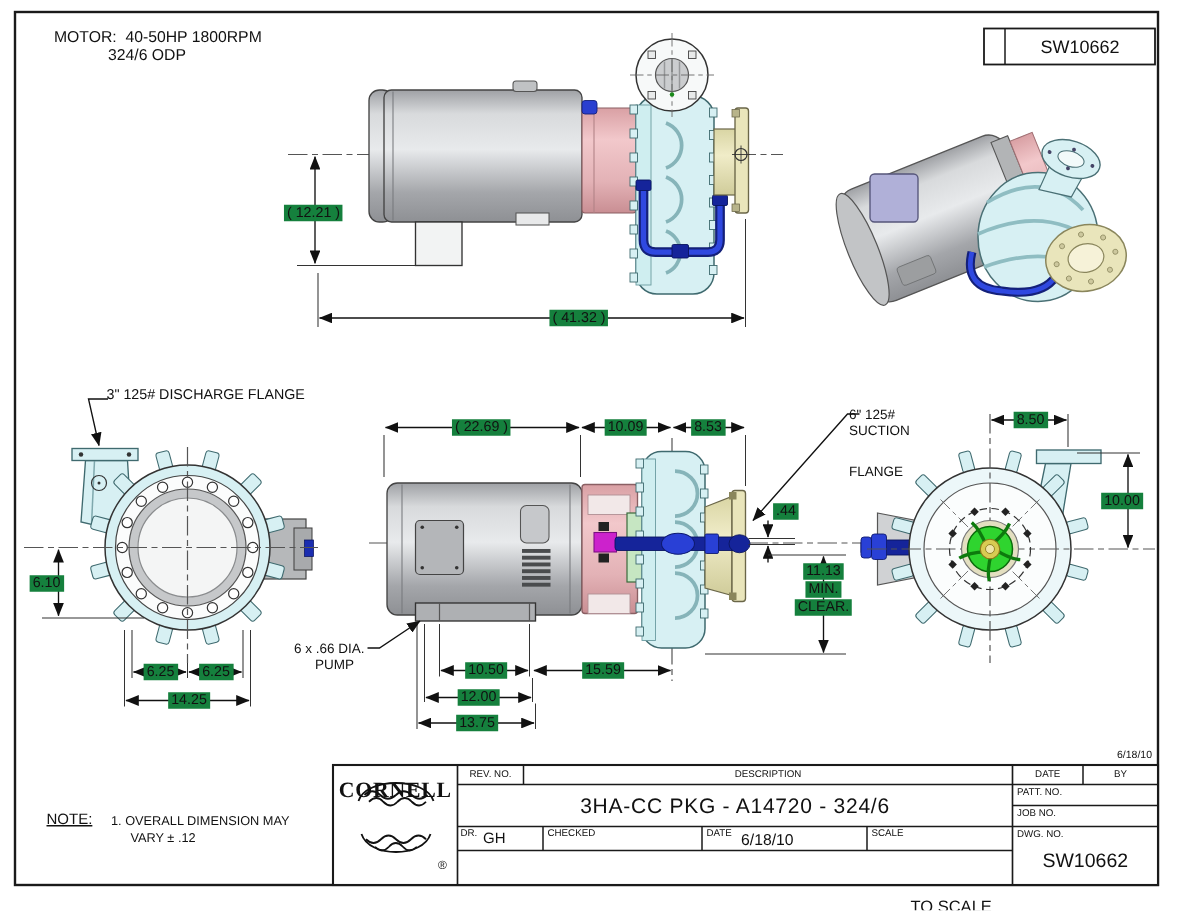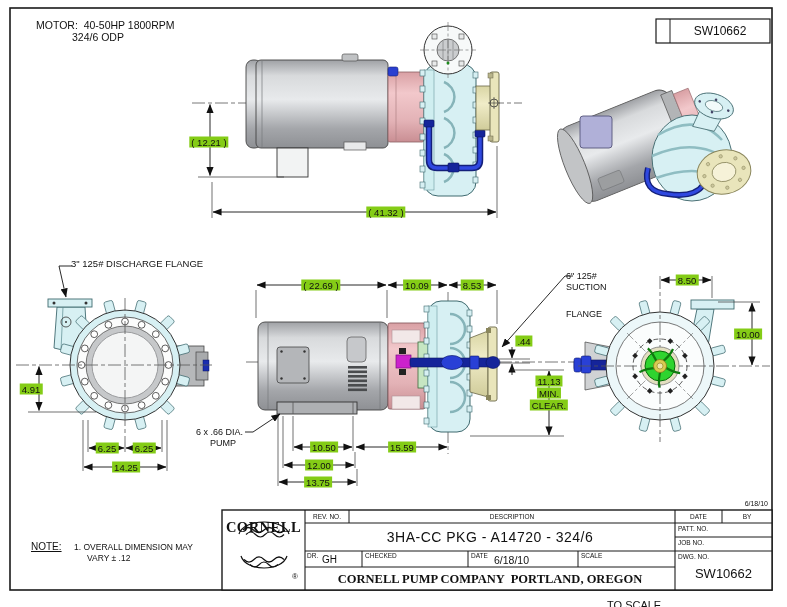--- a/index.html
+++ b/index.html
@@ -5,21 +5,21 @@
   html,body{margin:0;padding:0;background:#fff;}
   .sheet{position:relative;width:787px;height:607px;background:#fff;overflow:hidden;
          font-family:"Liberation Sans",sans-serif;color:#111;}
   svg{position:absolute;left:0;top:0;}
   .cl{stroke:#555;stroke-width:.8;fill:none;stroke-dasharray:13 3 4 3;}
   .clt{stroke:#666;stroke-width:.6;fill:none;stroke-dasharray:9 2.5 3 2.5;}
   .ext{stroke:#333;stroke-width:.7;fill:none;}
   .dimln{stroke:#111;stroke-width:.9;fill:none;marker-start:url(#ar);marker-end:url(#ar);}
   .arr1{stroke:#111;stroke-width:.9;fill:none;marker-end:url(#ar);}
   .t{position:absolute;white-space:pre;color:#111;}
-  .dim{position:absolute;transform:translate(-50%,-50%);font-size:9.5px;background:#84cc16;
+  .dim{position:absolute;transform:translate(-50%,-50%);font-size:9.5px;background:#15803d;
        padding:0 2px;white-space:pre;z-index:3;}
   .ann{position:absolute;font-size:9.5px;white-space:pre;z-index:3;}
   .tiny{font-size:6.5px;}
   .cell{position:absolute;text-align:center;white-space:pre;z-index:3;}
   .serifb{font-family:"Liberation Serif",serif;font-weight:bold;}
 </style>
 </head>
 <body>
 
 <div class="sheet">
@@ -431,21 +431,21 @@
 </svg>
 
 <div class="t" style="left:36px;top:19px;font-size:10.5px;">MOTOR:  40-50HP 1800RPM</div>
 <div class="t" style="left:72px;top:31px;font-size:10.5px;">324/6 ODP</div>
 <div class="cell" style="left:670px;top:19px;width:100px;height:24px;line-height:24px;font-size:12px;">SW10662</div>
 
 <div class="dim" style="left:209px;top:142px;">( 12.21 )</div>
 <div class="dim" style="left:386px;top:212px;">( 41.32 )</div>
 
 <div class="ann" style="left:71px;top:258px;">3" 125# DISCHARGE FLANGE</div>
-<div class="dim" style="left:31px;top:389px;">4.91</div>
+<div class="dim" style="left:31px;top:389px;">6.10</div>
 <div class="dim" style="left:107px;top:448px;">6.25</div>
 <div class="dim" style="left:144px;top:448px;">6.25</div>
 <div class="dim" style="left:126px;top:467px;">14.25</div>
 
 <div class="dim" style="left:321px;top:285px;">( 22.69 )</div>
 <div class="dim" style="left:417px;top:285px;">10.09</div>
 <div class="dim" style="left:472px;top:285px;">8.53</div>
 <div class="dim" style="left:524px;top:341px;">.44</div>
 <div class="dim" style="left:549px;top:381px;">11.13</div>
 <div class="dim" style="left:549px;top:393px;">MIN.</div>
@@ -500,17 +500,16 @@
 <div class="ann tiny" style="left:678px;top:539px;">JOB NO.</div>
 <div class="ann tiny" style="left:307px;top:552px;">DR.</div>
 <div class="ann" style="left:322px;top:554px;font-size:10px;">GH</div>
 <div class="ann tiny" style="left:365px;top:552px;">CHECKED</div>
 <div class="ann tiny" style="left:471px;top:552px;">DATE</div>
 <div class="ann" style="left:494px;top:554px;font-size:10.5px;">6/18/10</div>
 <div class="ann tiny" style="left:581px;top:552px;">SCALE</div>
 <div class="ann" style="left:607px;top:553px;font-size:11px;margin-top:46px;">TO SCALE</div>
 <div class="ann tiny" style="left:678px;top:553px;">DWG. NO.</div>
 <div class="cell" style="left:675px;top:563px;width:97px;height:22px;line-height:22px;font-size:13px;">SW10662</div>
-<div class="cell serifb" style="left:305px;top:568px;width:370px;height:22px;line-height:22px;font-size:12.5px;">CORNELL PUMP COMPANY  PORTLAND, OREGON</div>
 <div class="cell serifb" style="left:222px;top:520px;width:83px;height:14px;line-height:14px;font-size:14.5px;letter-spacing:.5px;">CORNELL</div>
 <div class="ann" style="left:292px;top:572px;font-size:8px;">®</div>
 
 </div>
 
 </body></html>

